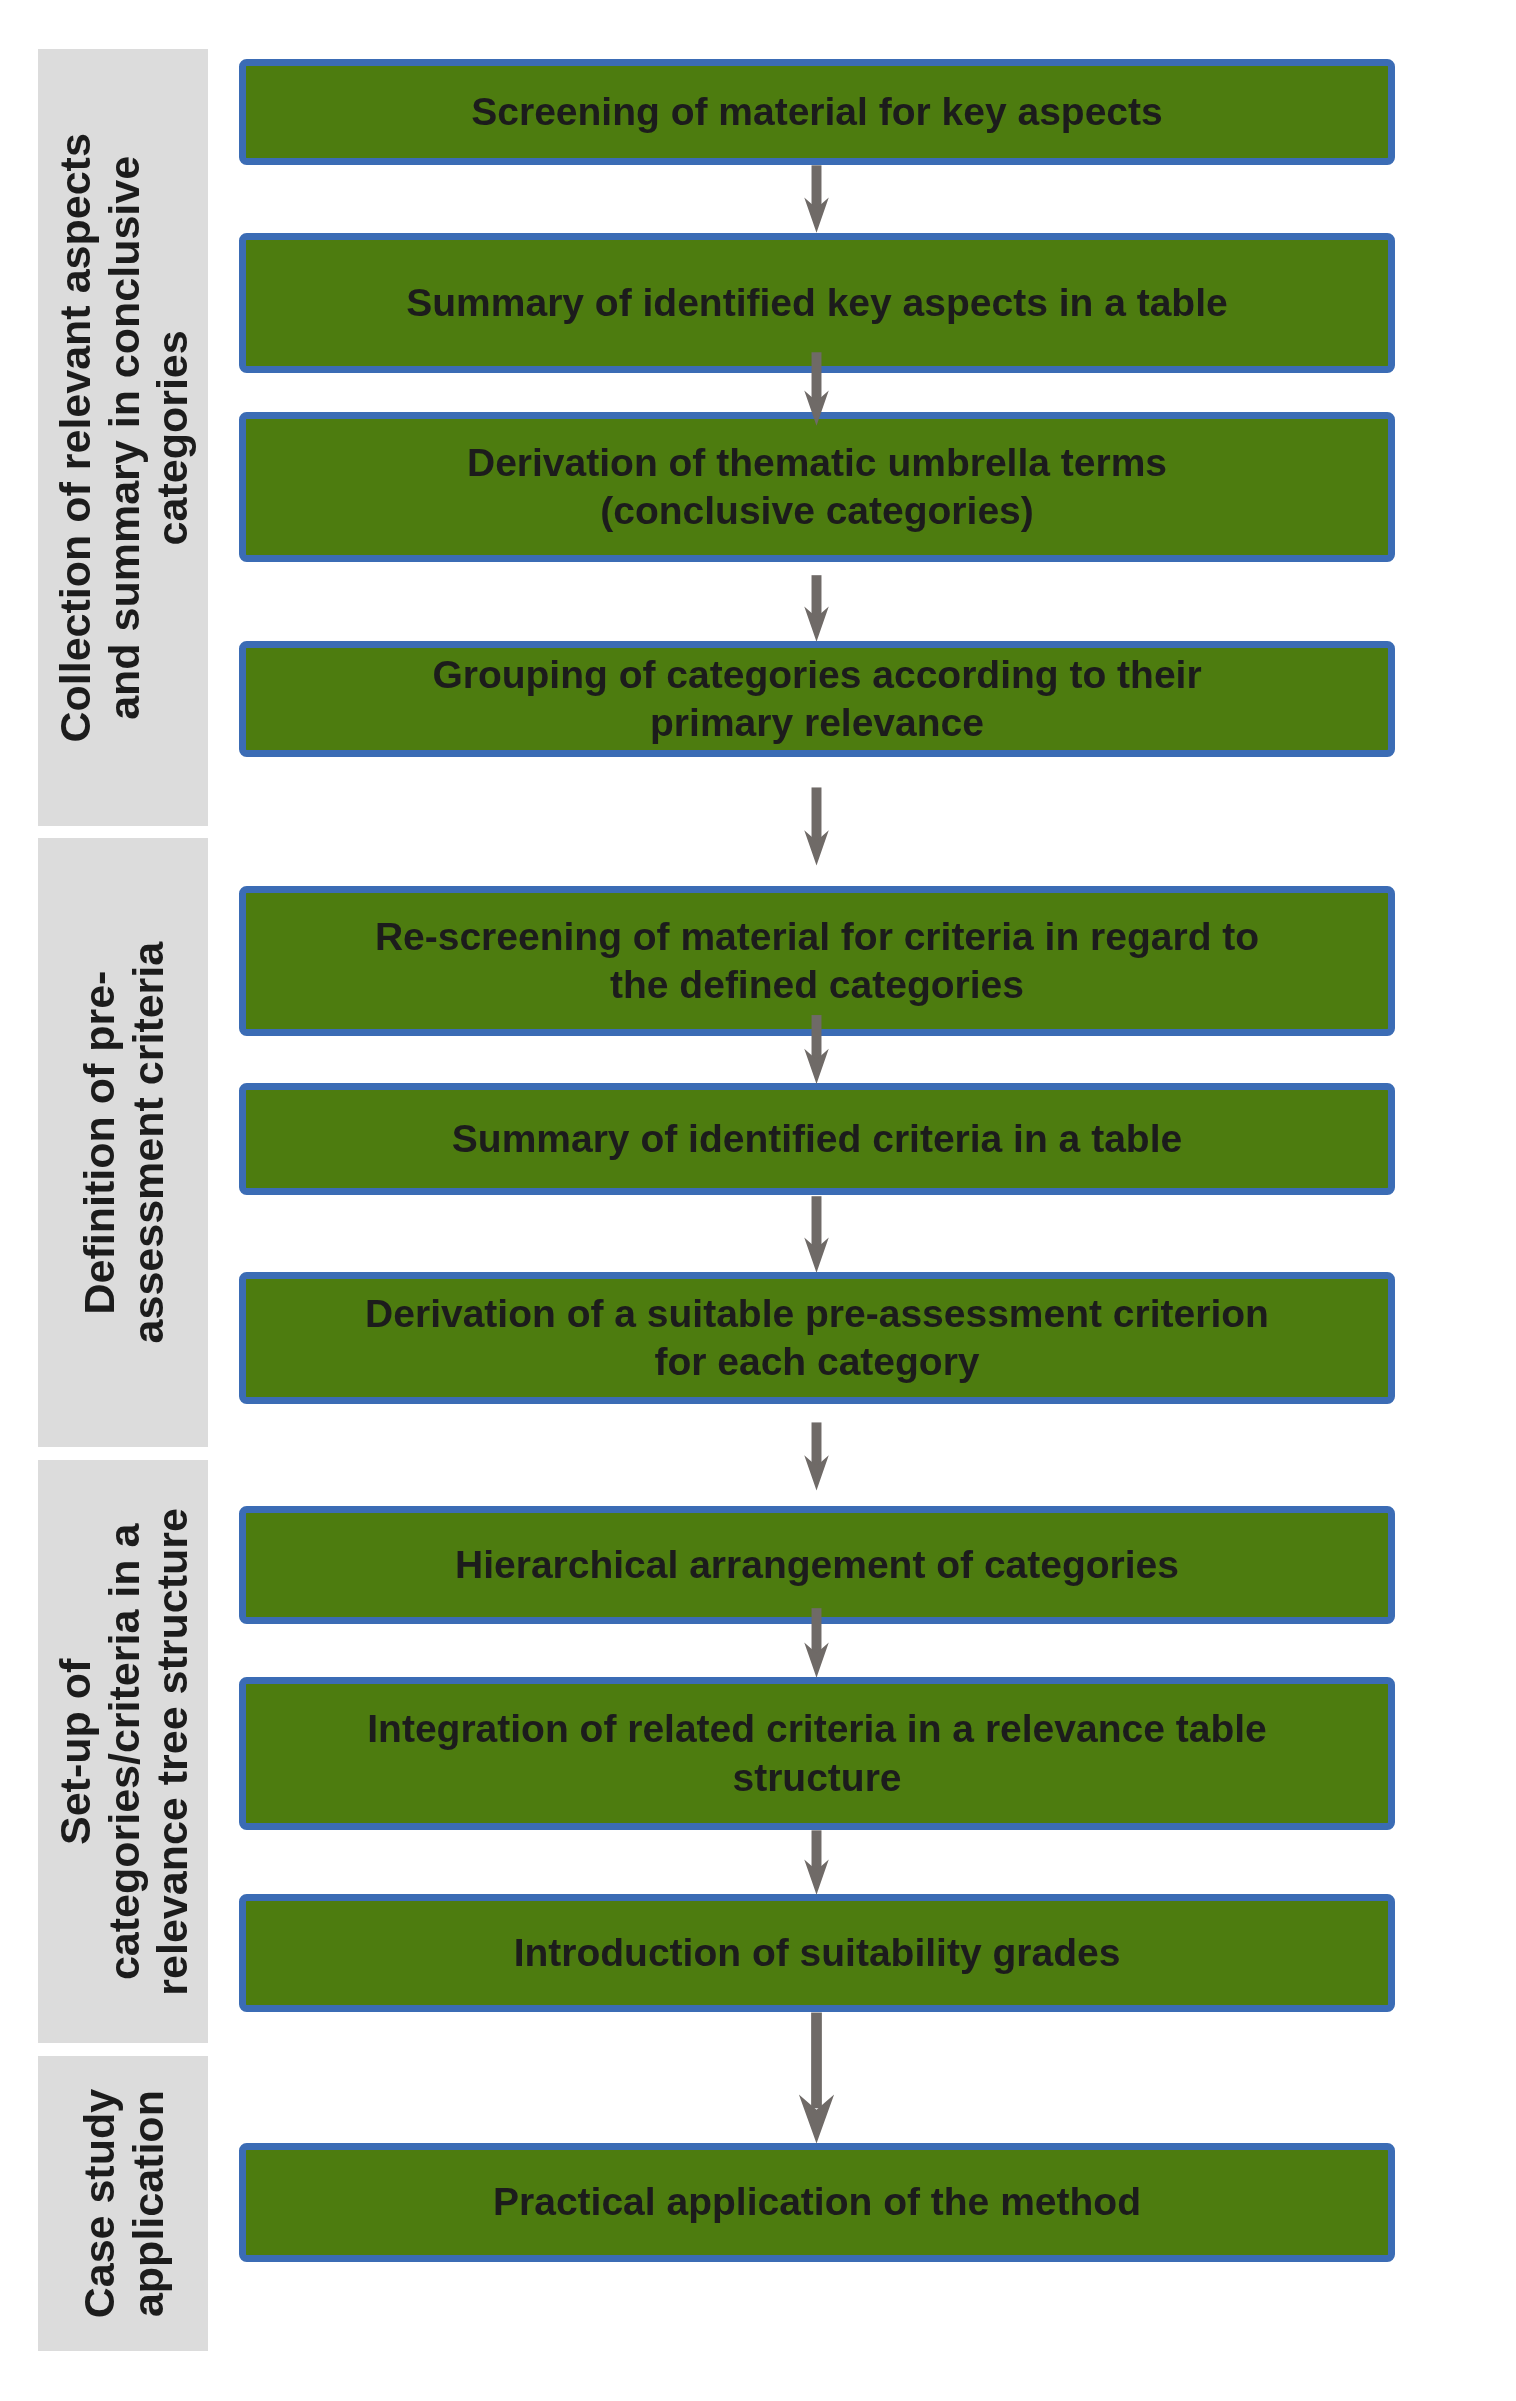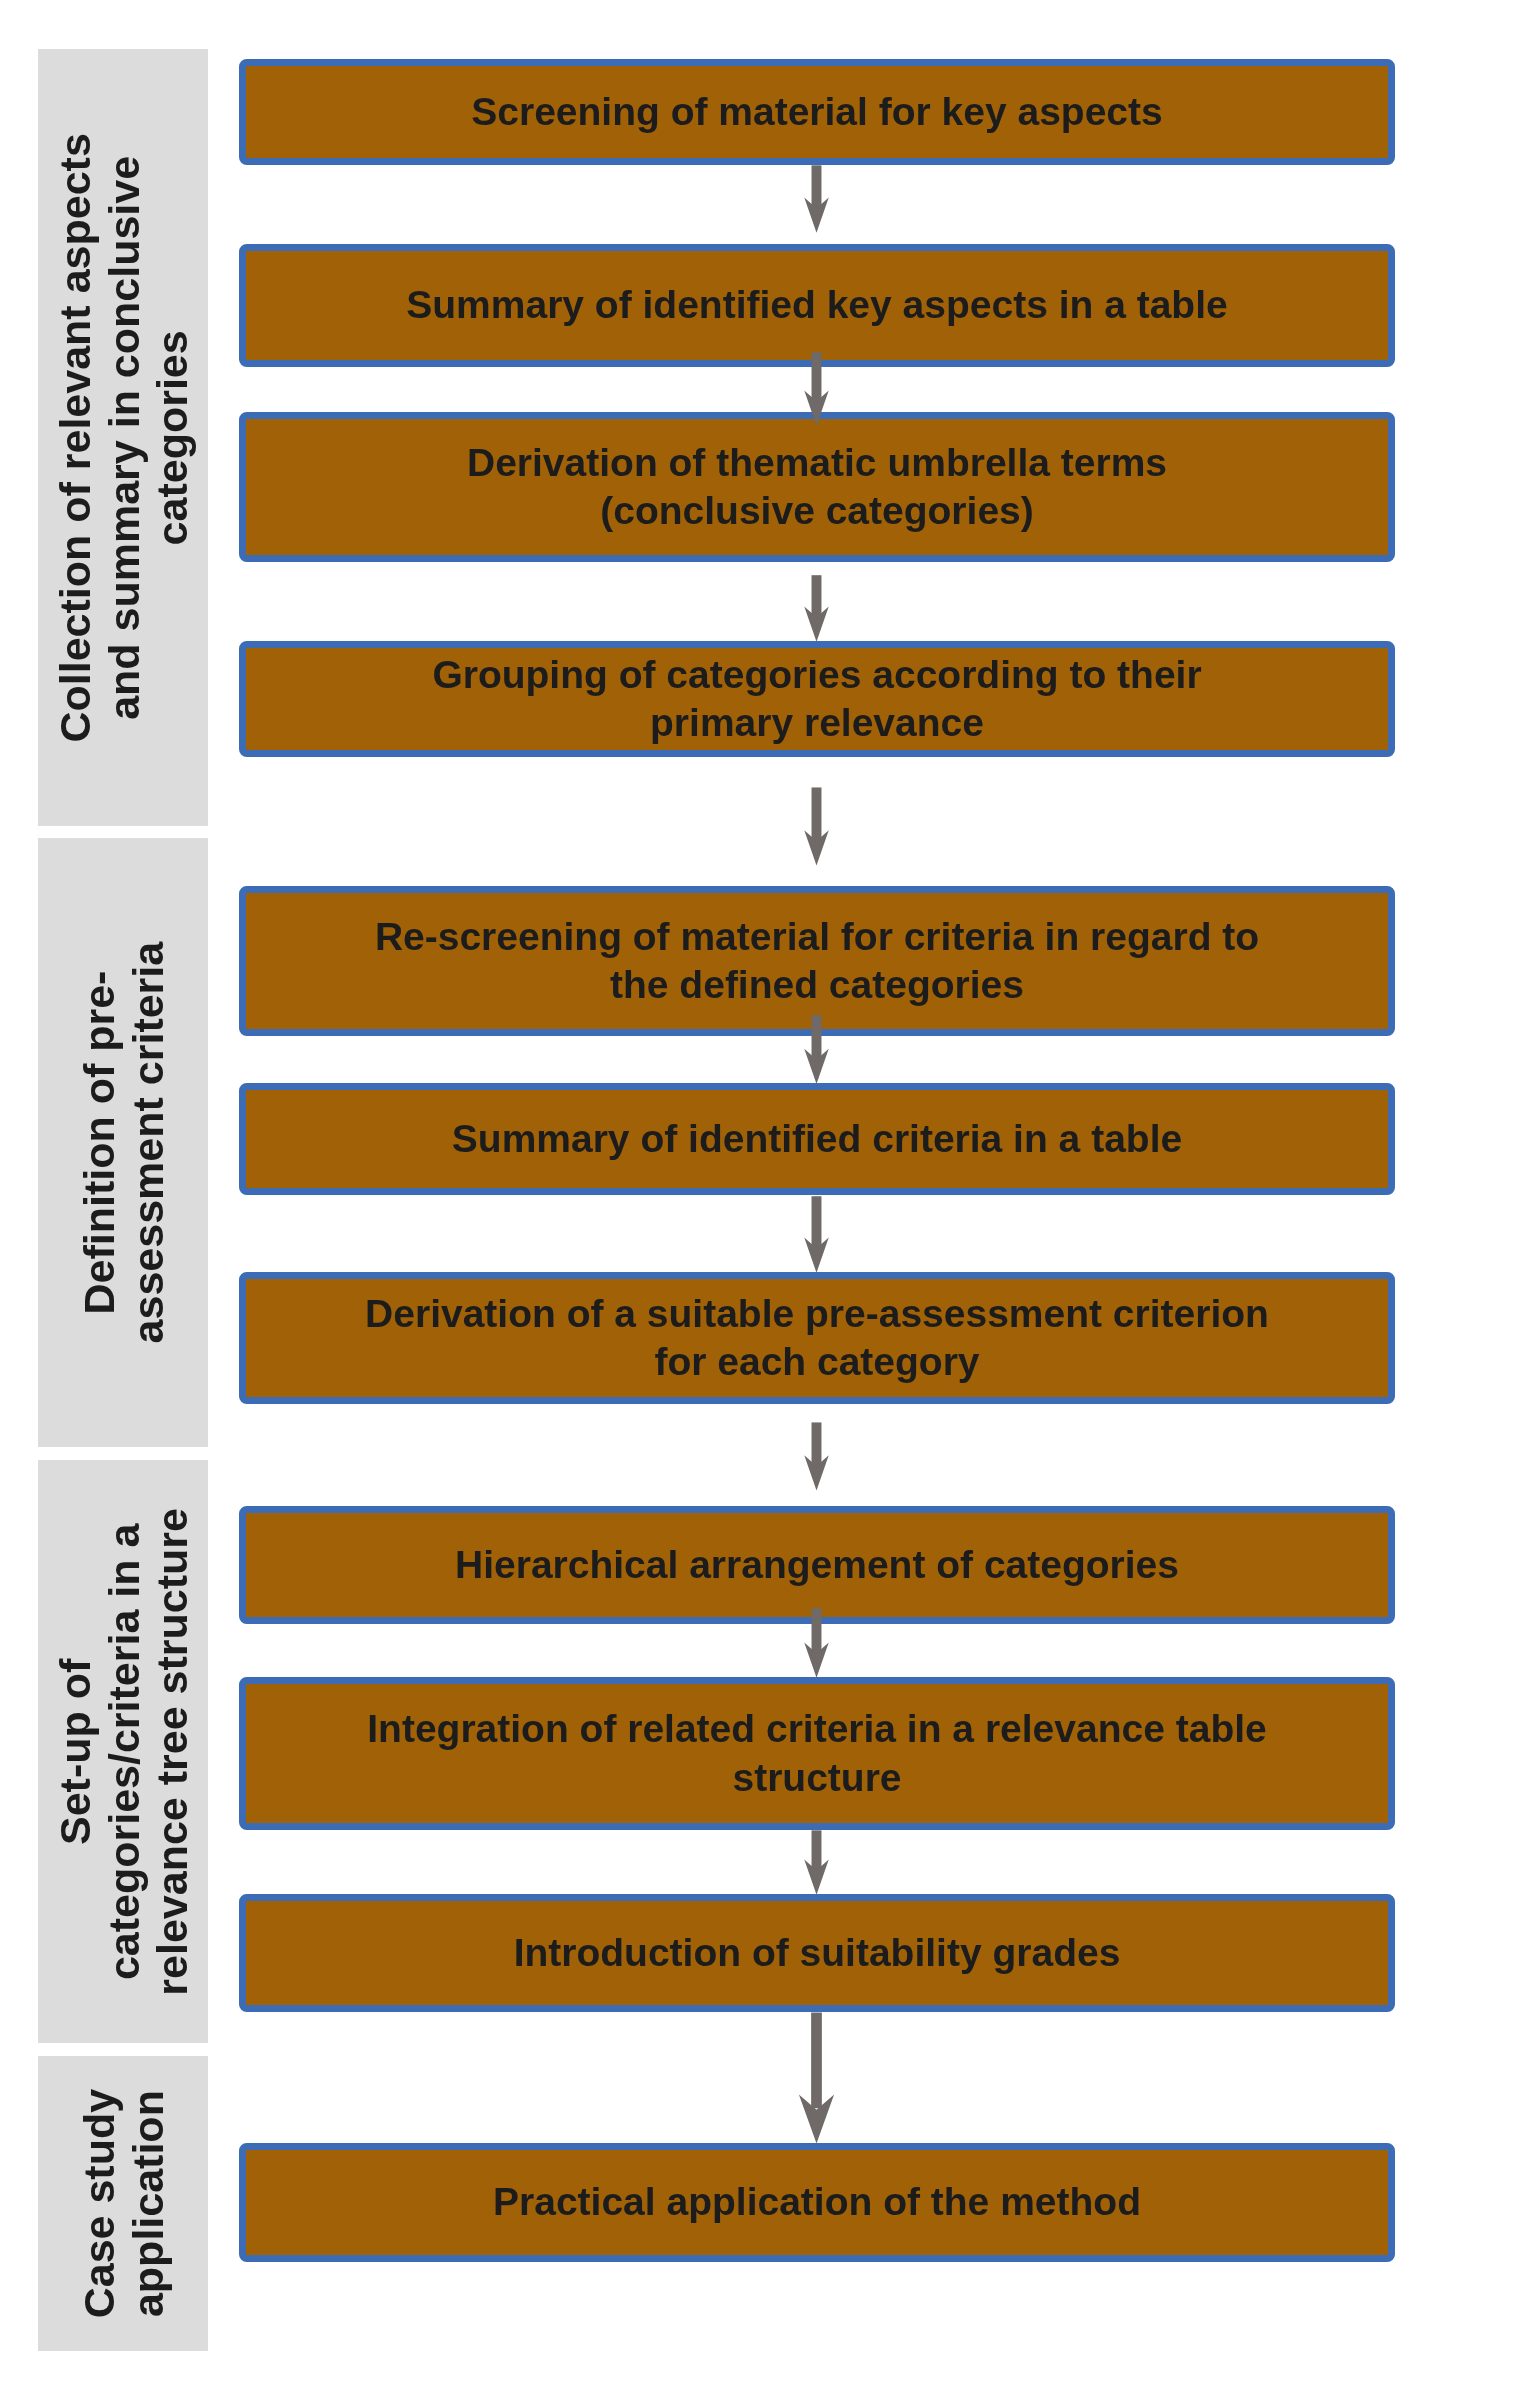--- a/index.html
+++ b/index.html
@@ -38,21 +38,21 @@
   }
 
   
   .step {
     position: absolute;
     left: 239px;
     width: 1156px;
     box-sizing: border-box;
     border: 7px solid #3b6cb5;
     border-radius: 7.7px;
-    background: #a16207;
+    background: #4d7c0f;
     display: flex;
     align-items: center;
     justify-content: center;
   }
   .step-label {
     text-align: center;
     font-weight: bold;
     font-size: 39px;
     line-height: 1.24;
     color: #1c1c1c;
@@ -89,21 +89,21 @@
 relevance tree structure</div>
   </div>
   <div class="phase" style="top:2056px;height:295px">
     <div class="phase-label" style="width:295px">Case study
 application</div>
   </div>
 
   <div class="step" style="top:59px;height:106px">
     <div class="step-label">Screening of material for key aspects</div>
   </div>
-  <div class="step" style="top:244px;height:123px">
+  <div class="step" style="top:233px;height:140px">
     <div class="step-label">Summary of identified key aspects in a table</div>
   </div>
   <div class="step" style="top:412px;height:150px">
     <div class="step-label">Derivation of thematic umbrella terms
 (conclusive categories)</div>
   </div>
   <div class="step" style="top:641px;height:116px">
     <div class="step-label">Grouping of categories according to their
 primary relevance</div>
   </div>

